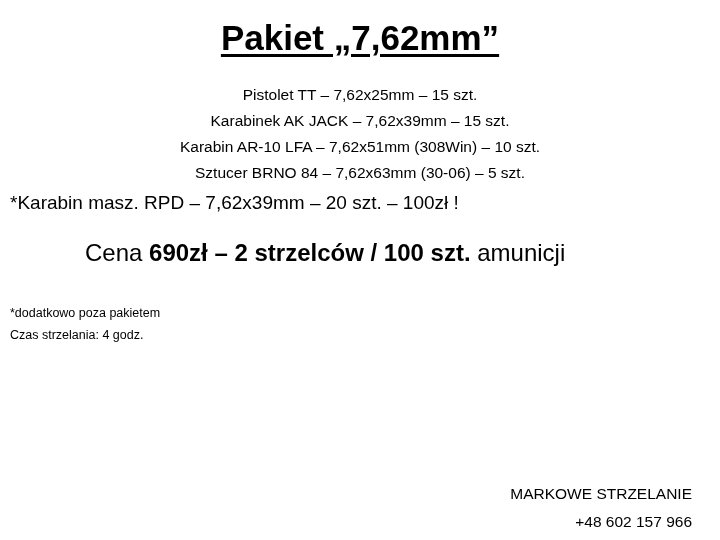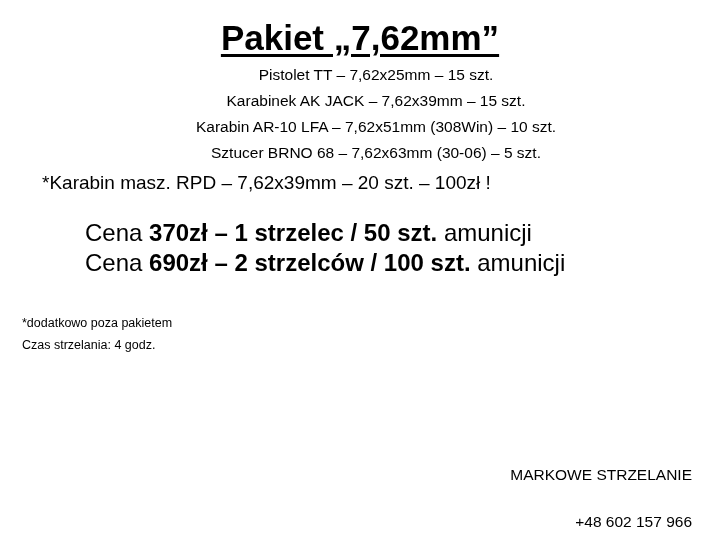--- a/index.html
+++ b/index.html
@@ -28,23 +28,22 @@
     letter-spacing: 0px;
     margin-top: 18px;
     margin-bottom: 0;
   }
   .title span {
     text-decoration: underline;
     text-underline-offset: 4px;
   }
 
   .items {
-    margin-top: 4px;
+    margin-top: 24px;
     text-align: center;
-    padding-left: 32px;
   }
   .item {
     font-size: 15.5px;
     line-height: 26px;
     font-weight: normal;
     text-align: center;
   }
   .item-left {
     text-align: left;
     padding-left: 10px;
@@ -61,58 +60,54 @@
     font-size: 24px;
     line-height: 30px;
     white-space: nowrap;
   }
   .price-line .bold {
     font-weight: bold;
   }
 
   .notes {
     margin-top: 34px;
-    padding-left: 22px;
+    padding-left: 10px;
   }
   .note {
     font-size: 12.5px;
     line-height: 22px;
   }
 
   .footer {
     position: absolute;
     right: 28px;
     bottom: 22px;
     text-align: right;
   }
   .footer-line {
     font-size: 15.5px;
     line-height: 28px;
-    margin-top: 19px;
   }
 </style>
 </head>
 <body>
 
 <div class="slide">
 
   <h1 class="title"><span>Pakiet „7,62mm”</span></h1>
 
   <div class="items">
     <div class="item">Pistolet TT – 7,62x25mm – 15 szt.</div>
     <div class="item">Karabinek AK JACK – 7,62x39mm – 15 szt.</div>
     <div class="item">Karabin AR-10 LFA – 7,62x51mm (308Win) – 10 szt.</div>
-    <div class="item">Sztucer BRNO 68 – 7,62x63mm (30-06) – 5 szt.</div>
+    <div class="item">Sztucer BRNO 84 – 7,62x63mm (30-06) – 5 szt.</div>
     <div class="item-left">*Karabin masz. RPD – 7,62x39mm – 20 szt. – 100zł !</div>
   </div>
 
   <div class="prices">
-    <div class="price-line">
-      <span>Cena </span><span class="bold">370zł – 1 strzelec / 50 szt.</span><span> amunicji</span>
-    </div>
     <div class="price-line">
       <span>Cena </span><span class="bold">690zł – 2 strzelców / 100 szt.</span><span> amunicji</span>
     </div>
   </div>
 
   <div class="notes">
     <div class="note">*dodatkowo poza pakietem</div>
     <div class="note">Czas strzelania: 4 godz.</div>
   </div>
 

